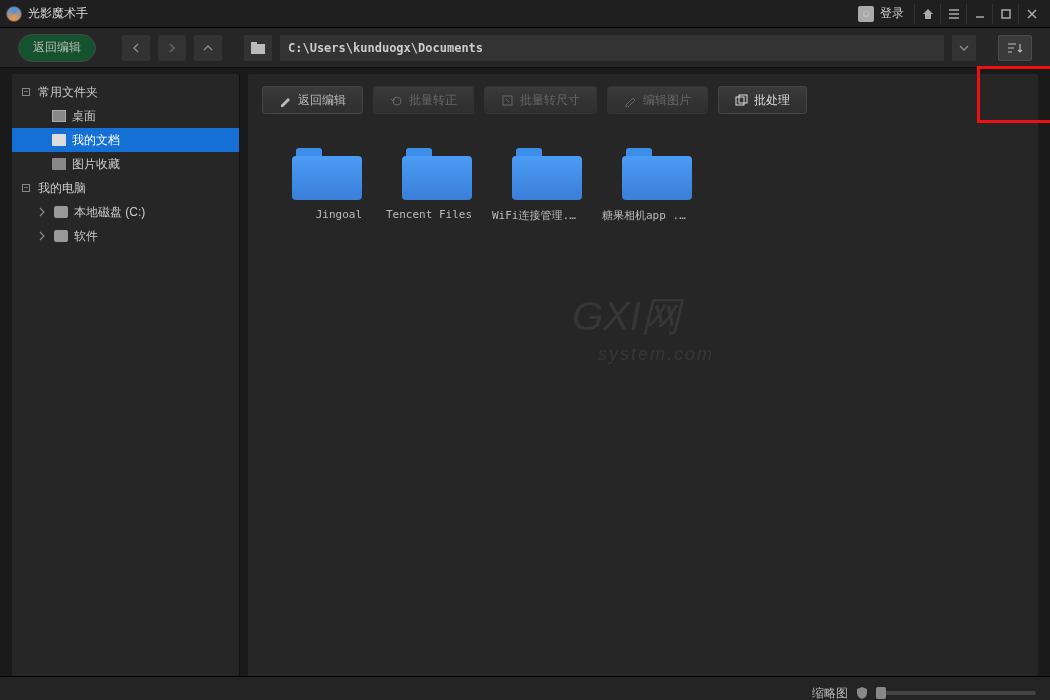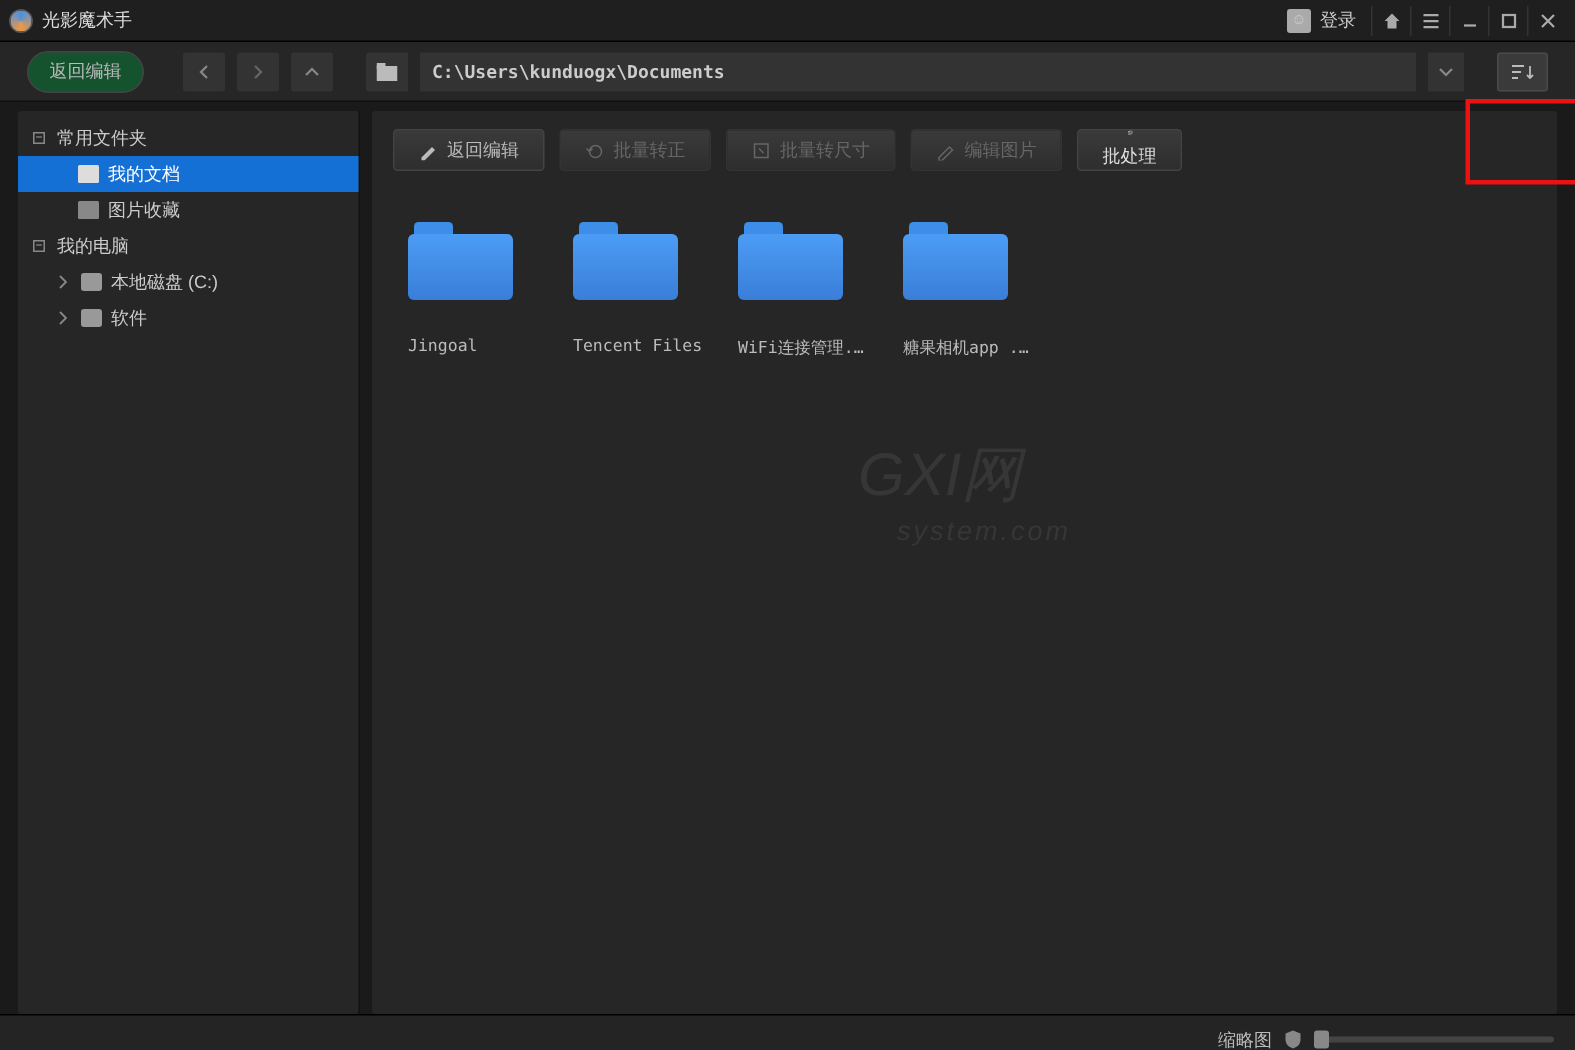--- a/index.html
+++ b/index.html
@@ -38,28 +38,28 @@
 .desktop-small { background: #888; border: 1px solid #aaa; }
 .img-small { background: #888; border-radius: 1px; }
 
 
 .content { flex: 1; background: #262626; margin: 6px 12px 0 8px; border-radius: 2px; position: relative; display: flex; flex-direction: column; }
 
 
 .toolbar { display: flex; gap: 10px; padding: 12px 14px; }
 .tbtn { height: 28px; padding: 0 16px; background: linear-gradient(#3a3a3a,#2e2e2e); border: 1px solid #444; border-radius: 3px; color: #bbb; font-size: 12px; display: flex; align-items: center; gap: 6px; cursor: pointer; }
 .tbtn.disabled { color: #666; border-color: #333; }
-.tbtn.highlight { color: #ddd; flex-direction: column; }
+.tbtn.highlight { color: #ddd; }
 .ticon { width: 13px; height: 13px; display: inline-block; }
 .highlight-box { position: absolute; border: 3px solid #e11; pointer-events: none; }
 .highlight-box.one { left: 729px; top: -8px; width: 140px; height: 57px; }
 
 
 .folder-grid { display: flex; flex-wrap: wrap; gap: 20px 20px; padding: 22px 24px; }
-.folder-item { width: 90px; display: flex; flex-direction: column; align-items: flex-start; gap: 24px; cursor: pointer; }
+.folder-item { width: 90px; display: flex; flex-direction: column; align-items: flex-end; gap: 8px; cursor: pointer; }
 .folder-icon { width: 70px; height: 52px; position: relative; }
 .folder-tab { position: absolute; top: 0; left: 4px; width: 26px; height: 10px; background: #3d8ee8; border-radius: 3px 3px 0 0; }
 .folder-body { position: absolute; top: 8px; left: 0; right: 0; bottom: 0; background: linear-gradient(#4c9cf5,#3a7ed8); border-radius: 4px; }
 .folder-label { color: #bbb; font-size: 11px; font-family: monospace; text-align: center; max-width: 90px; white-space: nowrap; overflow: hidden; text-overflow: ellipsis; }
 
 
 .watermark { position: absolute; left: 50%; top: 42%; transform: translate(-50%,-50%); color: #555; font-family: Georgia, serif; text-align: left; opacity: .35; pointer-events: none; }
 .watermark .big { font-size: 40px; font-style: italic; }
 .watermark .small { font-size: 18px; letter-spacing: 2px; font-style: italic; margin-left: 26px; }
 
@@ -147,20 +147,24 @@
       </svg>
   </div>
 </div>
 
 <div class="main">
 
   <div class="sidebar">
     <div class="tree-item">
       <span class="tree-toggle">−</span>
       <span class="tree-label">常用文件夹</span>
+    </div>
+    <div class="tree-item indent1">
+      <span class="desktop-small"></span>
+      <span class="tree-label">桌面</span>
     </div>
     <div class="tree-item indent1 selected">
       <span class="doc-small"></span>
       <span class="tree-label">我的文档</span>
     </div>
     <div class="tree-item indent1">
       <span class="img-small"></span>
       <span class="tree-label">图片收藏</span>
     </div>
     <div class="tree-item">

